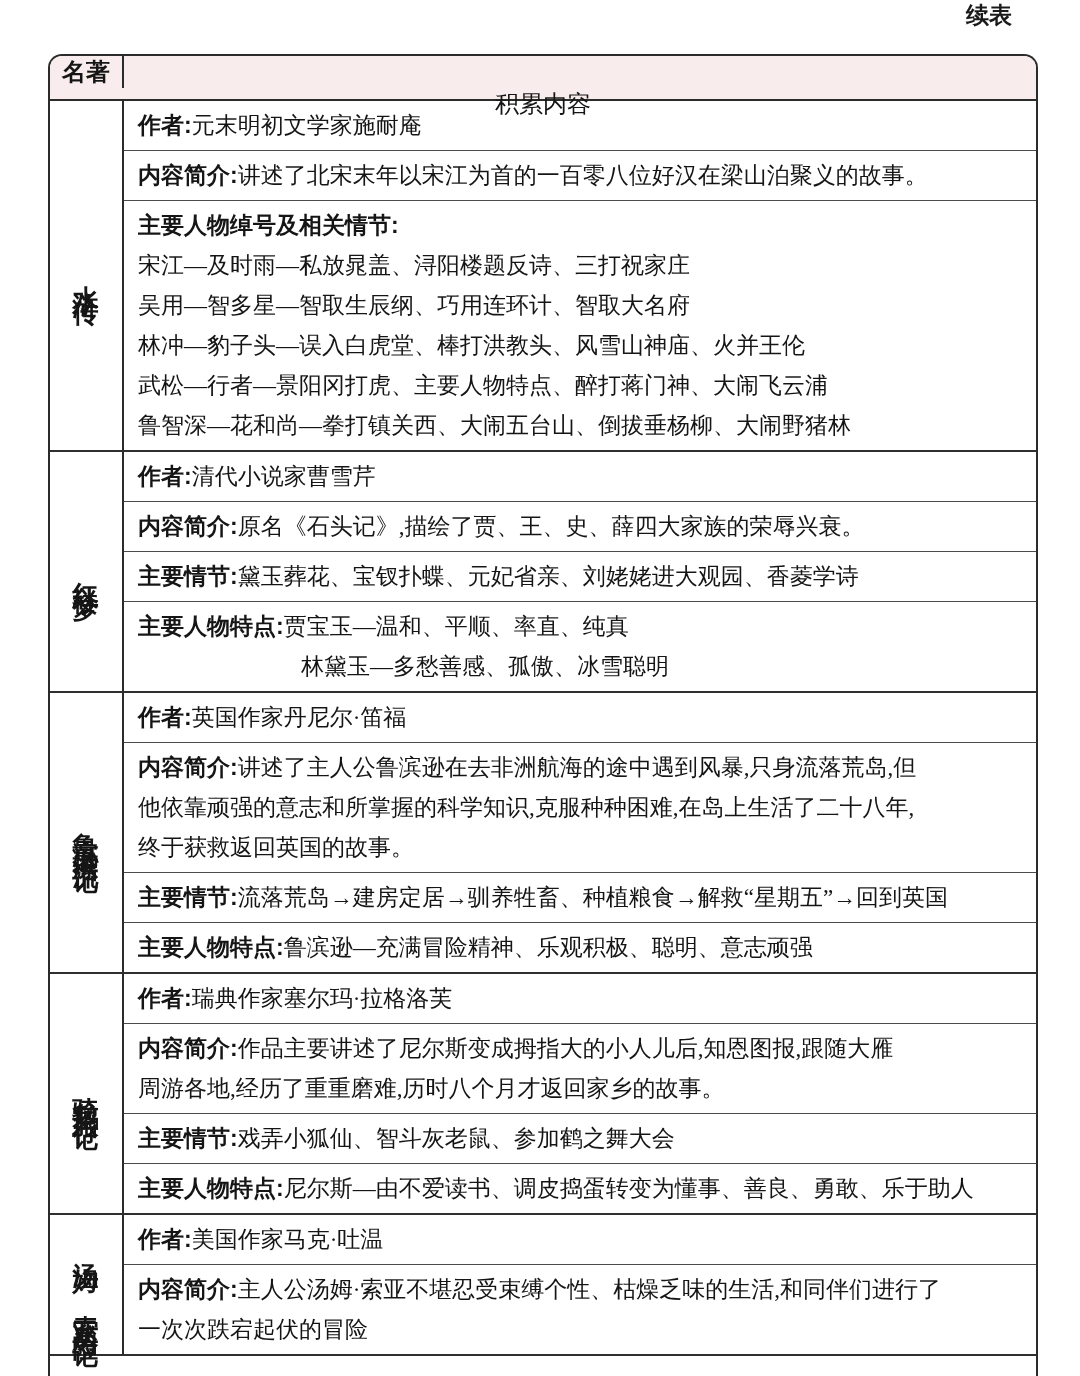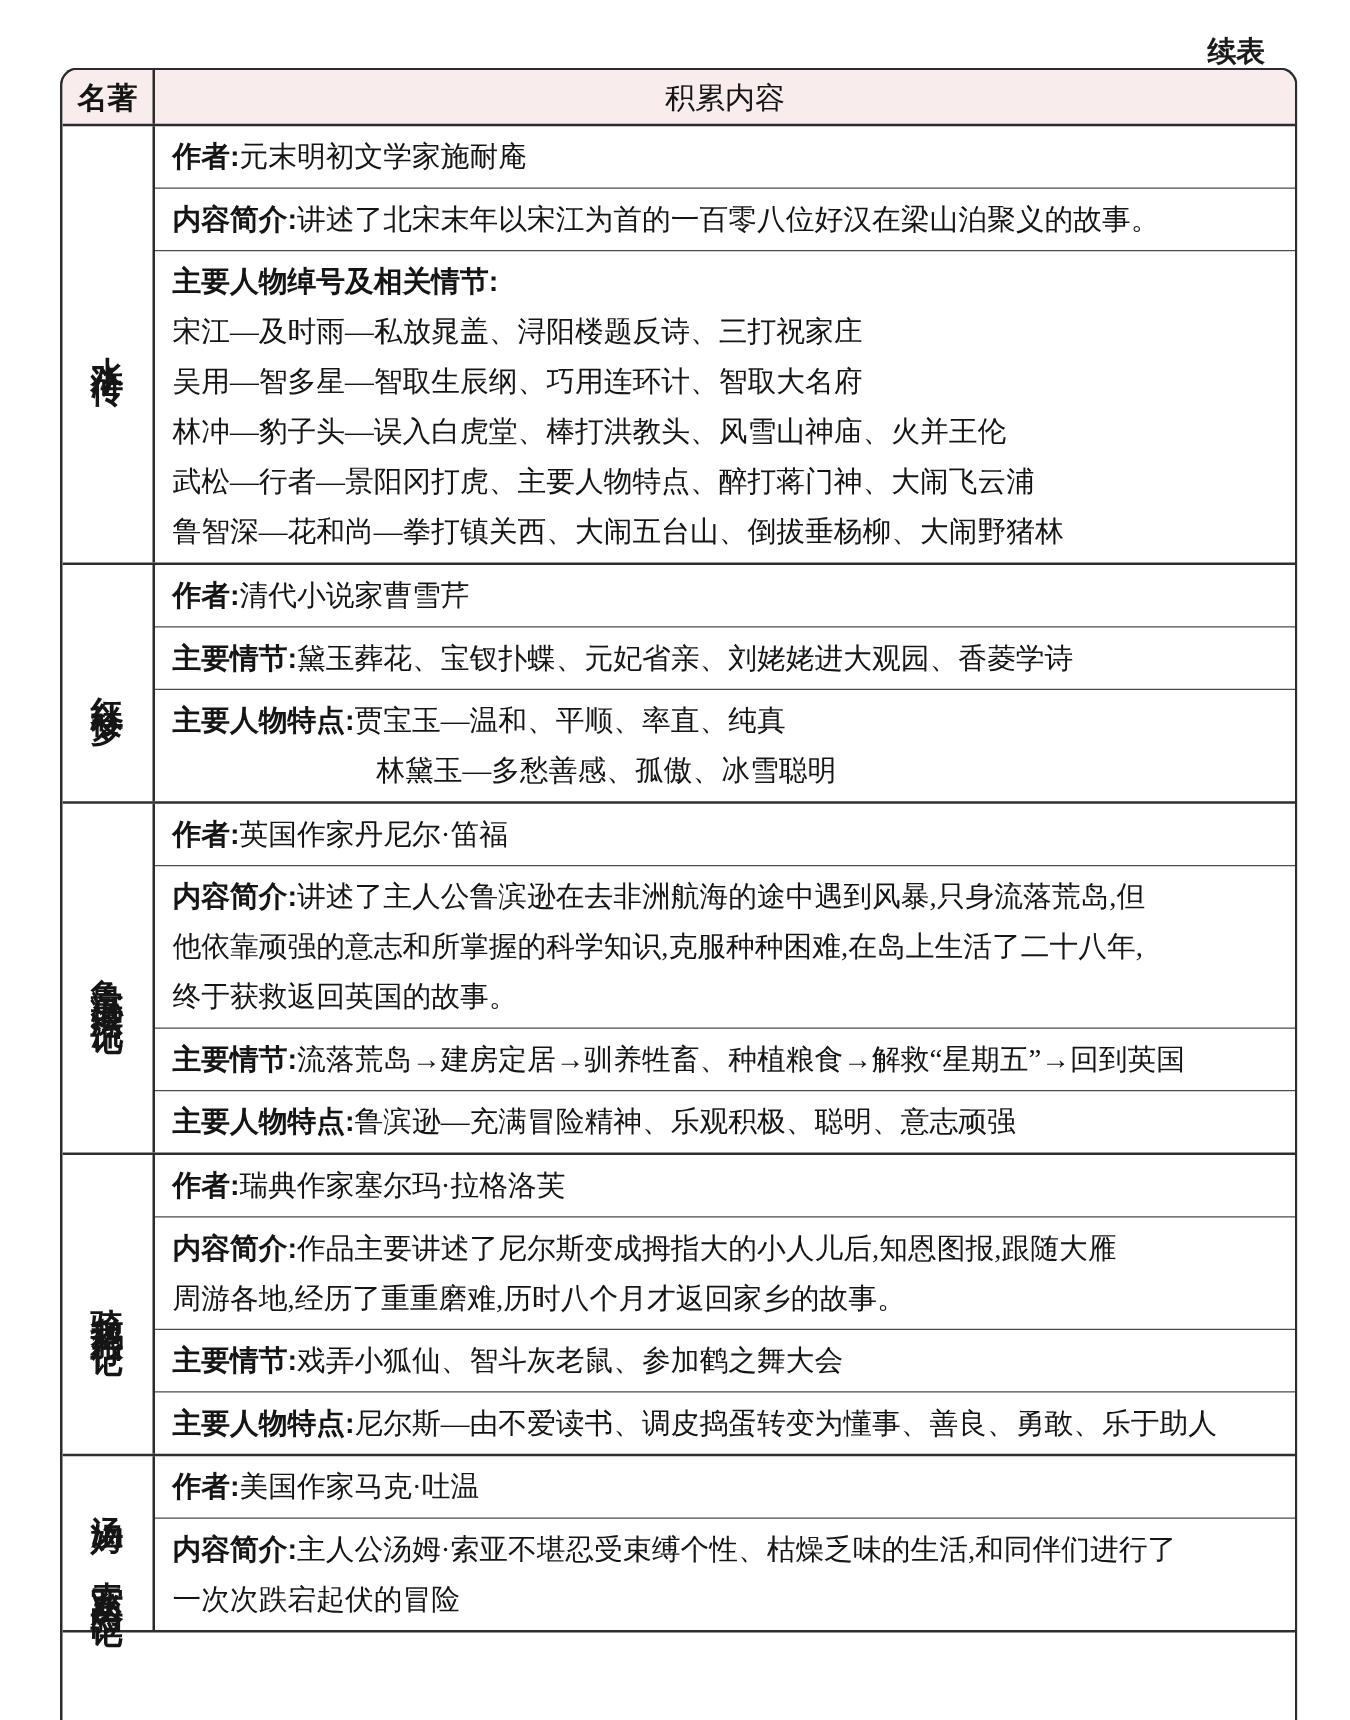--- a/index.html
+++ b/index.html
@@ -6,21 +6,21 @@
   html,body { width:1080px; height:1376px; }
   body {
     position:relative;
     background:#ffffff;
     overflow:hidden;
     font-family:"Liberation Serif", serif;
     color:#151515;
   }
   .continued {
     position:absolute;
-    top:26px; right:68px;
+    top:0; right:68px;
     font-family:"Liberation Sans", sans-serif;
     font-weight:bold;
     font-size:23px;
     color:#1a1a1a;
   }
   .lit-table {
     position:absolute;
     left:48px; top:54px;
     width:990px;
     height:1500px;
@@ -28,20 +28,21 @@
     border-bottom:none;
     border-radius:14px 14px 0 0;
     overflow:hidden;
     background:#fff;
   }
   .thead {
     display:flex;
     height:45px;
     background:#f8ecec;
     border-bottom:2px solid #2b2b2b;
+    flex-direction:column;
   }
   .th-books {
     width:74px;
     border-right:2px solid #2b2b2b;
     display:flex; align-items:center; justify-content:center;
     font-family:"Liberation Sans", sans-serif;
     font-weight:bold; font-size:24px;
   }
   .th-content {
     flex:1;
@@ -122,20 +123,23 @@
 
   <div class="section">
     <div class="label-cell">
       <div class="vtitle">红楼梦</div>
     </div>
     <div class="rows">
       <div class="row">
         <div class="line"><span class="lbl">作者:</span><span>清代小说家曹雪芹</span></div>
       </div>
       <div class="row">
+        <div class="line"><span class="lbl">内容简介:</span><span>原名《石头记》,描绘了贾、王、史、薛四大家族的荣辱兴衰。</span></div>
+      </div>
+      <div class="row">
         <div class="line"><span class="lbl">主要情节:</span><span>黛玉葬花、宝钗扑蝶、元妃省亲、刘姥姥进大观园、香菱学诗</span></div>
       </div>
       <div class="row">
         <div class="line"><span class="lbl">主要人物特点:</span><span>贾宝玉—温和、平顺、率直、纯真</span></div>
         <div class="line ind">林黛玉—多愁善感、孤傲、冰雪聪明</div>
       </div>
     </div>
   </div>
 
   <div class="section">

